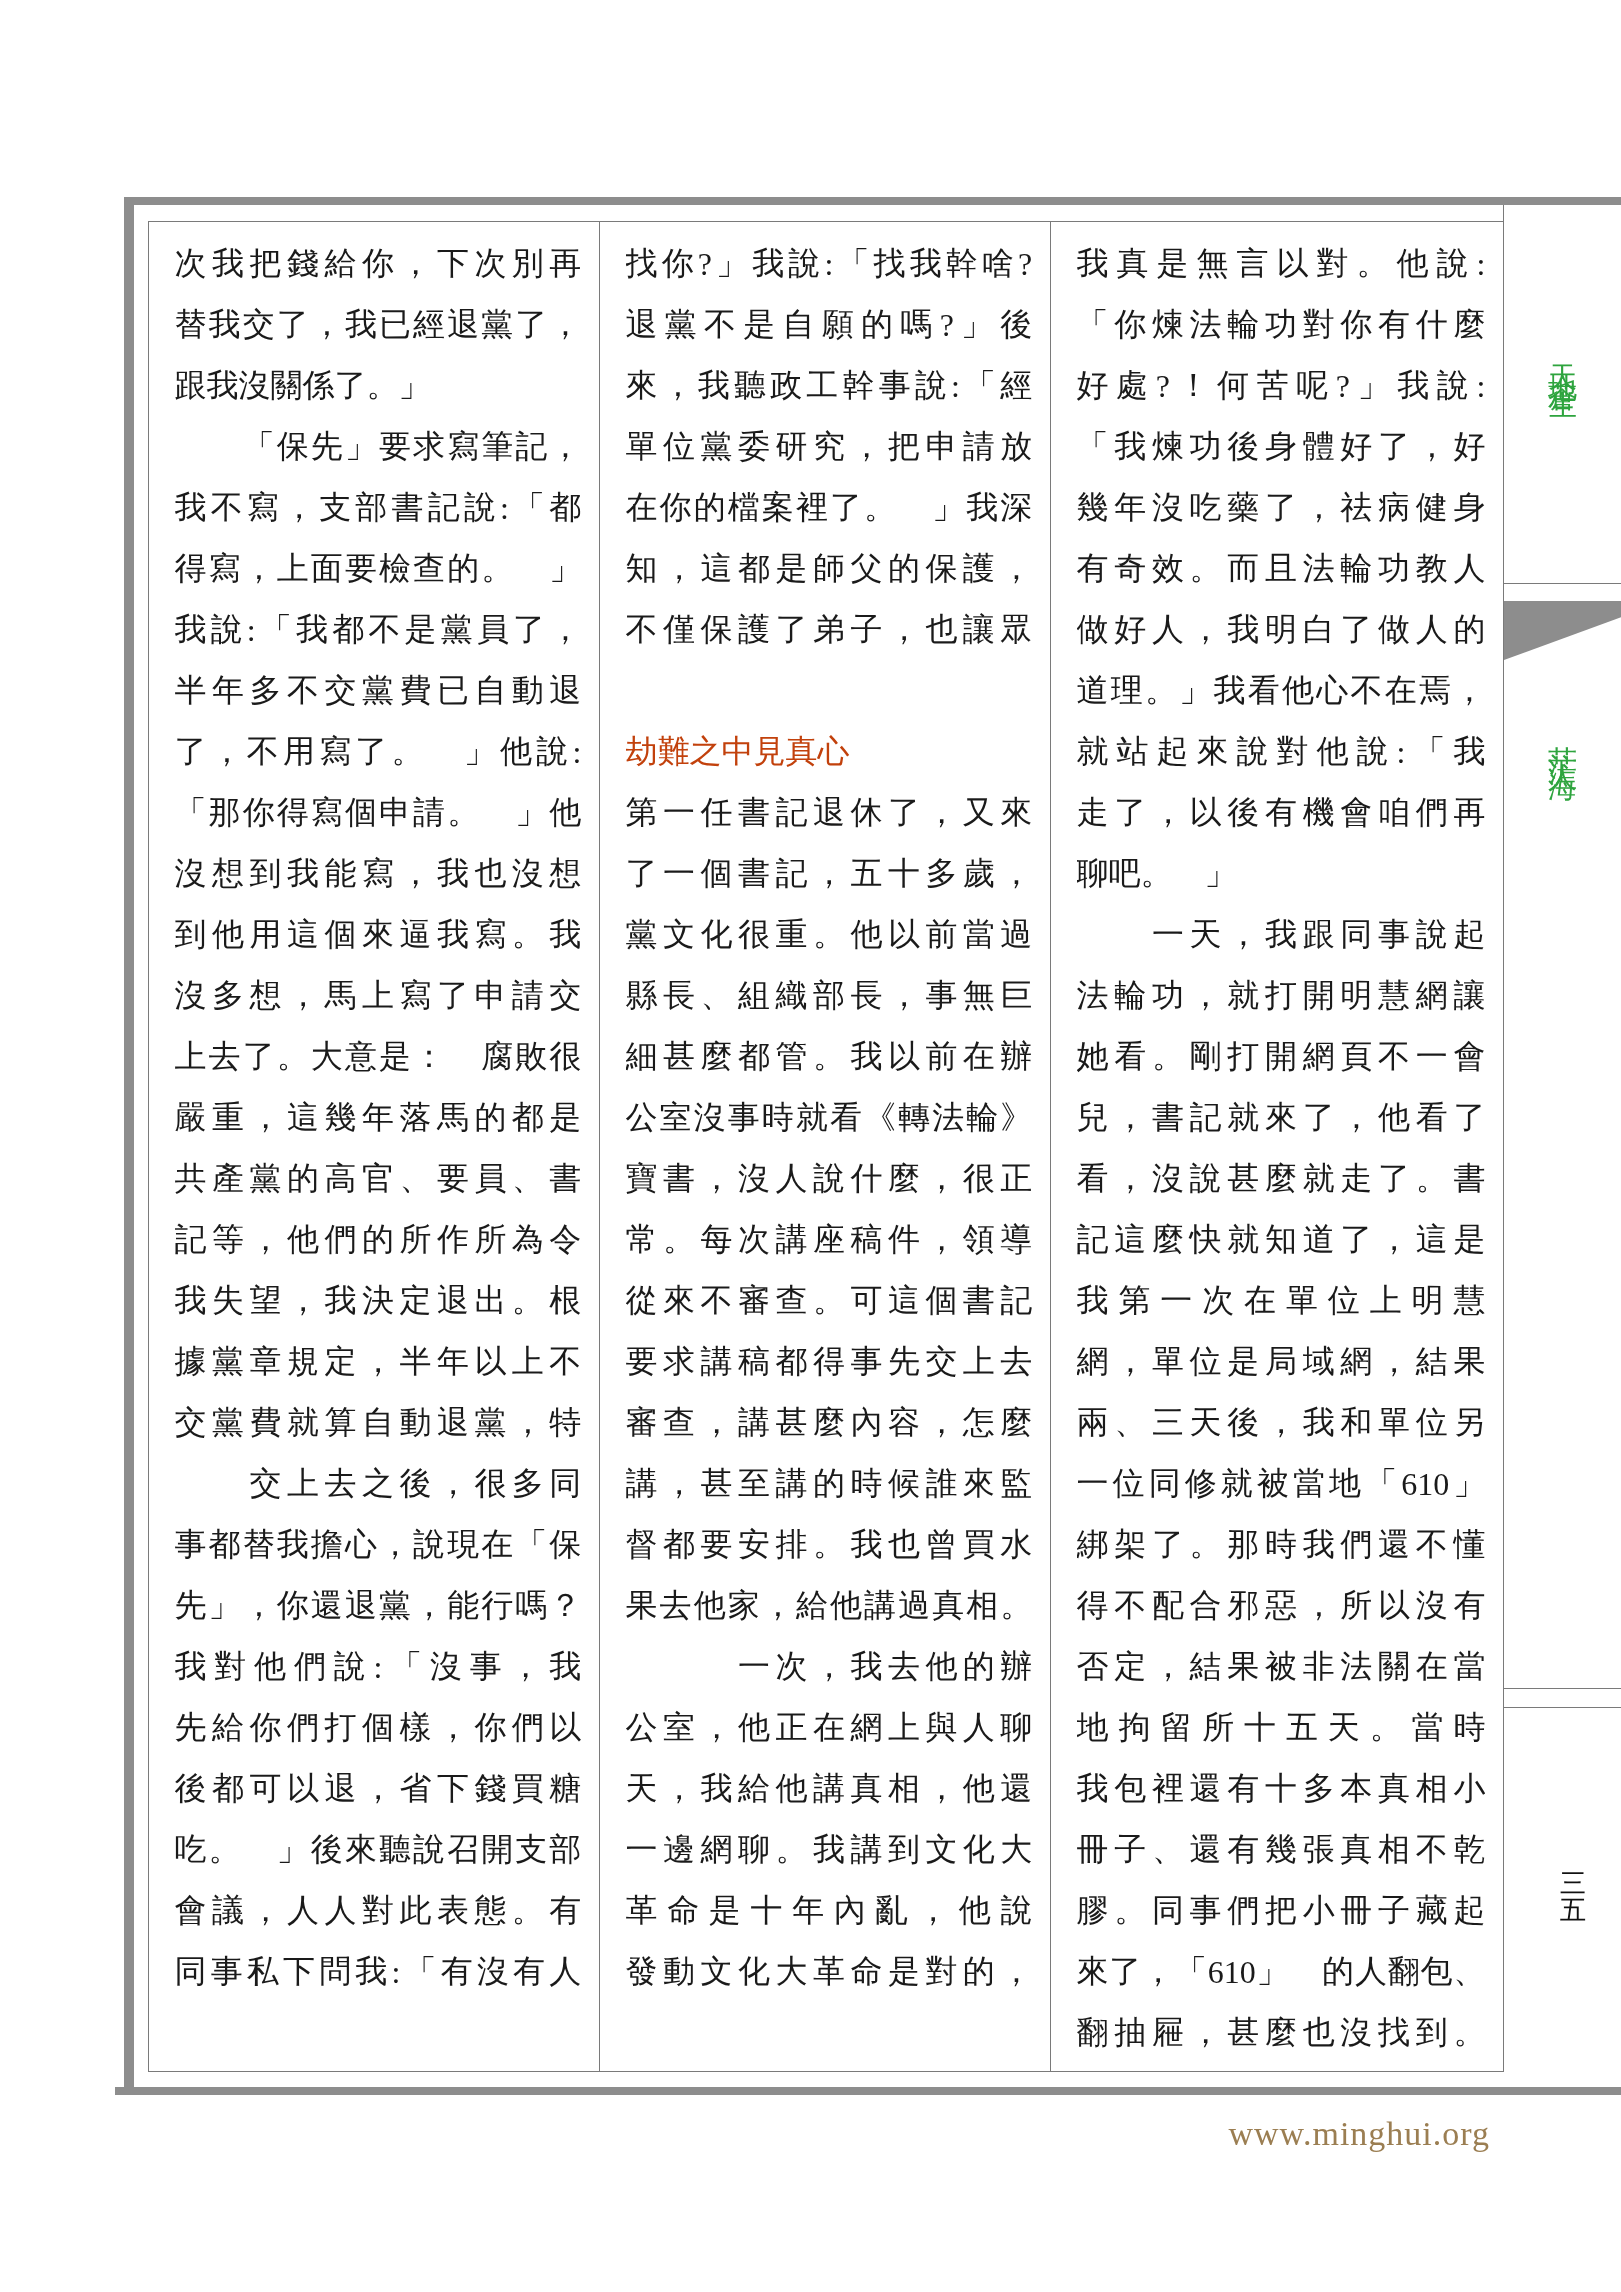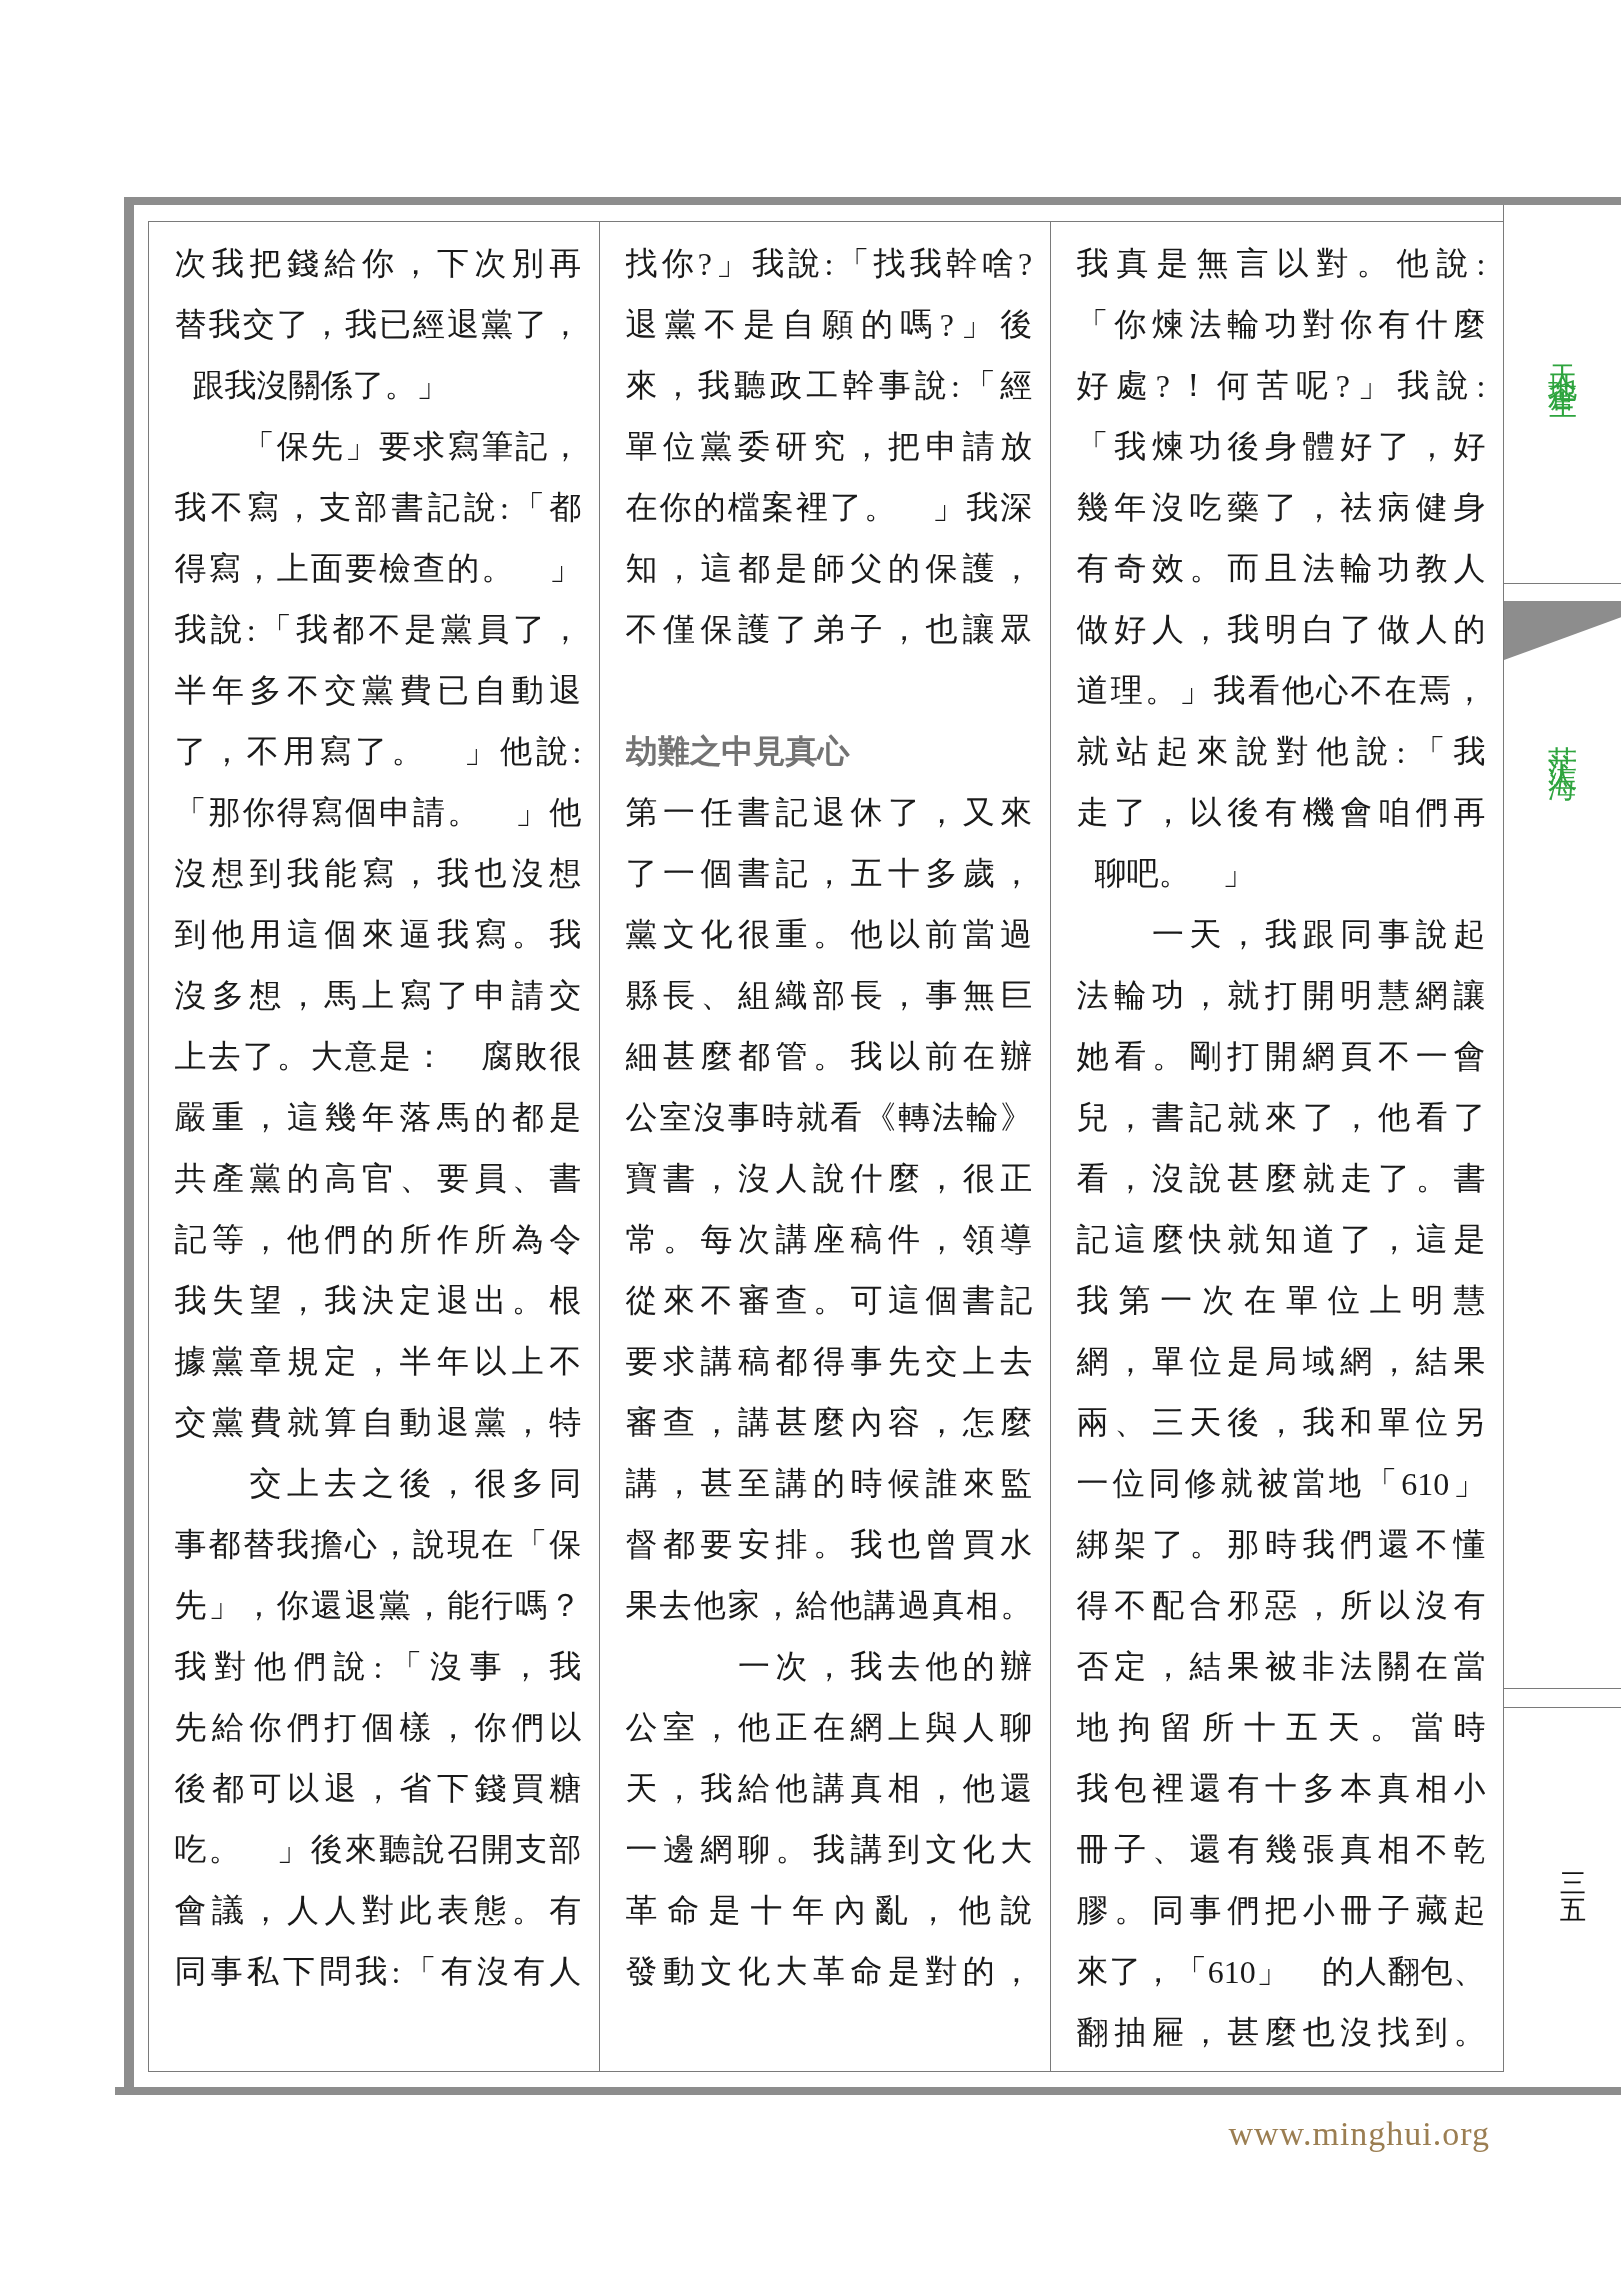--- a/index.html
+++ b/index.html
@@ -11,22 +11,22 @@
   .bar-left{left:124px;top:197px;width:9.8px;height:1898px;}
   .bar-bottom{left:115px;top:2087px;width:1506px;height:7.8px;}
   
   .content{position:absolute;left:148px;top:221px;width:1354px;height:1849px;
            border:1px solid #7a7a7a;display:flex;background:#fff;}
   .col{flex:0 0 451px;border-right:1px solid #7a7a7a;box-sizing:border-box;
        padding:11.8px 17.6px 0 25.5px;}
   .col:last-child{flex:1 1 auto;border-right:none;}
   .line{height:61px;display:flex;justify-content:space-between;align-items:center;
         font-size:32px;white-space:pre;overflow:hidden;}
-  .line.left{justify-content:flex-start;margin-left:18px;}
-  .line.heading{justify-content:flex-start;color:#737373;font-weight:bold;}
+  .line.left{justify-content:flex-start;}
+  .line.heading{justify-content:flex-start;color:#c2410c;font-weight:normal;}
   .line span{flex:0 0 auto;}
   
   .vline{position:absolute;left:1503px;top:205px;width:1px;height:1866px;background:#7a7a7a;}
   .mline{position:absolute;left:1504px;width:118px;height:1px;background:#7a7a7a;}
   .mline-1{top:583px;} .mline-2{top:1688px;} .mline-3{top:1707px;}
   .triangle{position:absolute;left:1504px;top:601px;width:118px;height:59px;background:#8d8d8d;
             clip-path:polygon(0 0,100% 0,100% 27%,0 100%);}
   .vlabel{position:absolute;left:1543px;writing-mode:vertical-rl;text-orientation:upright;
           font-size:29px;letter-spacing:8.8px;color:#2ea43e;}
   .vlabel-top{top:341px;}

